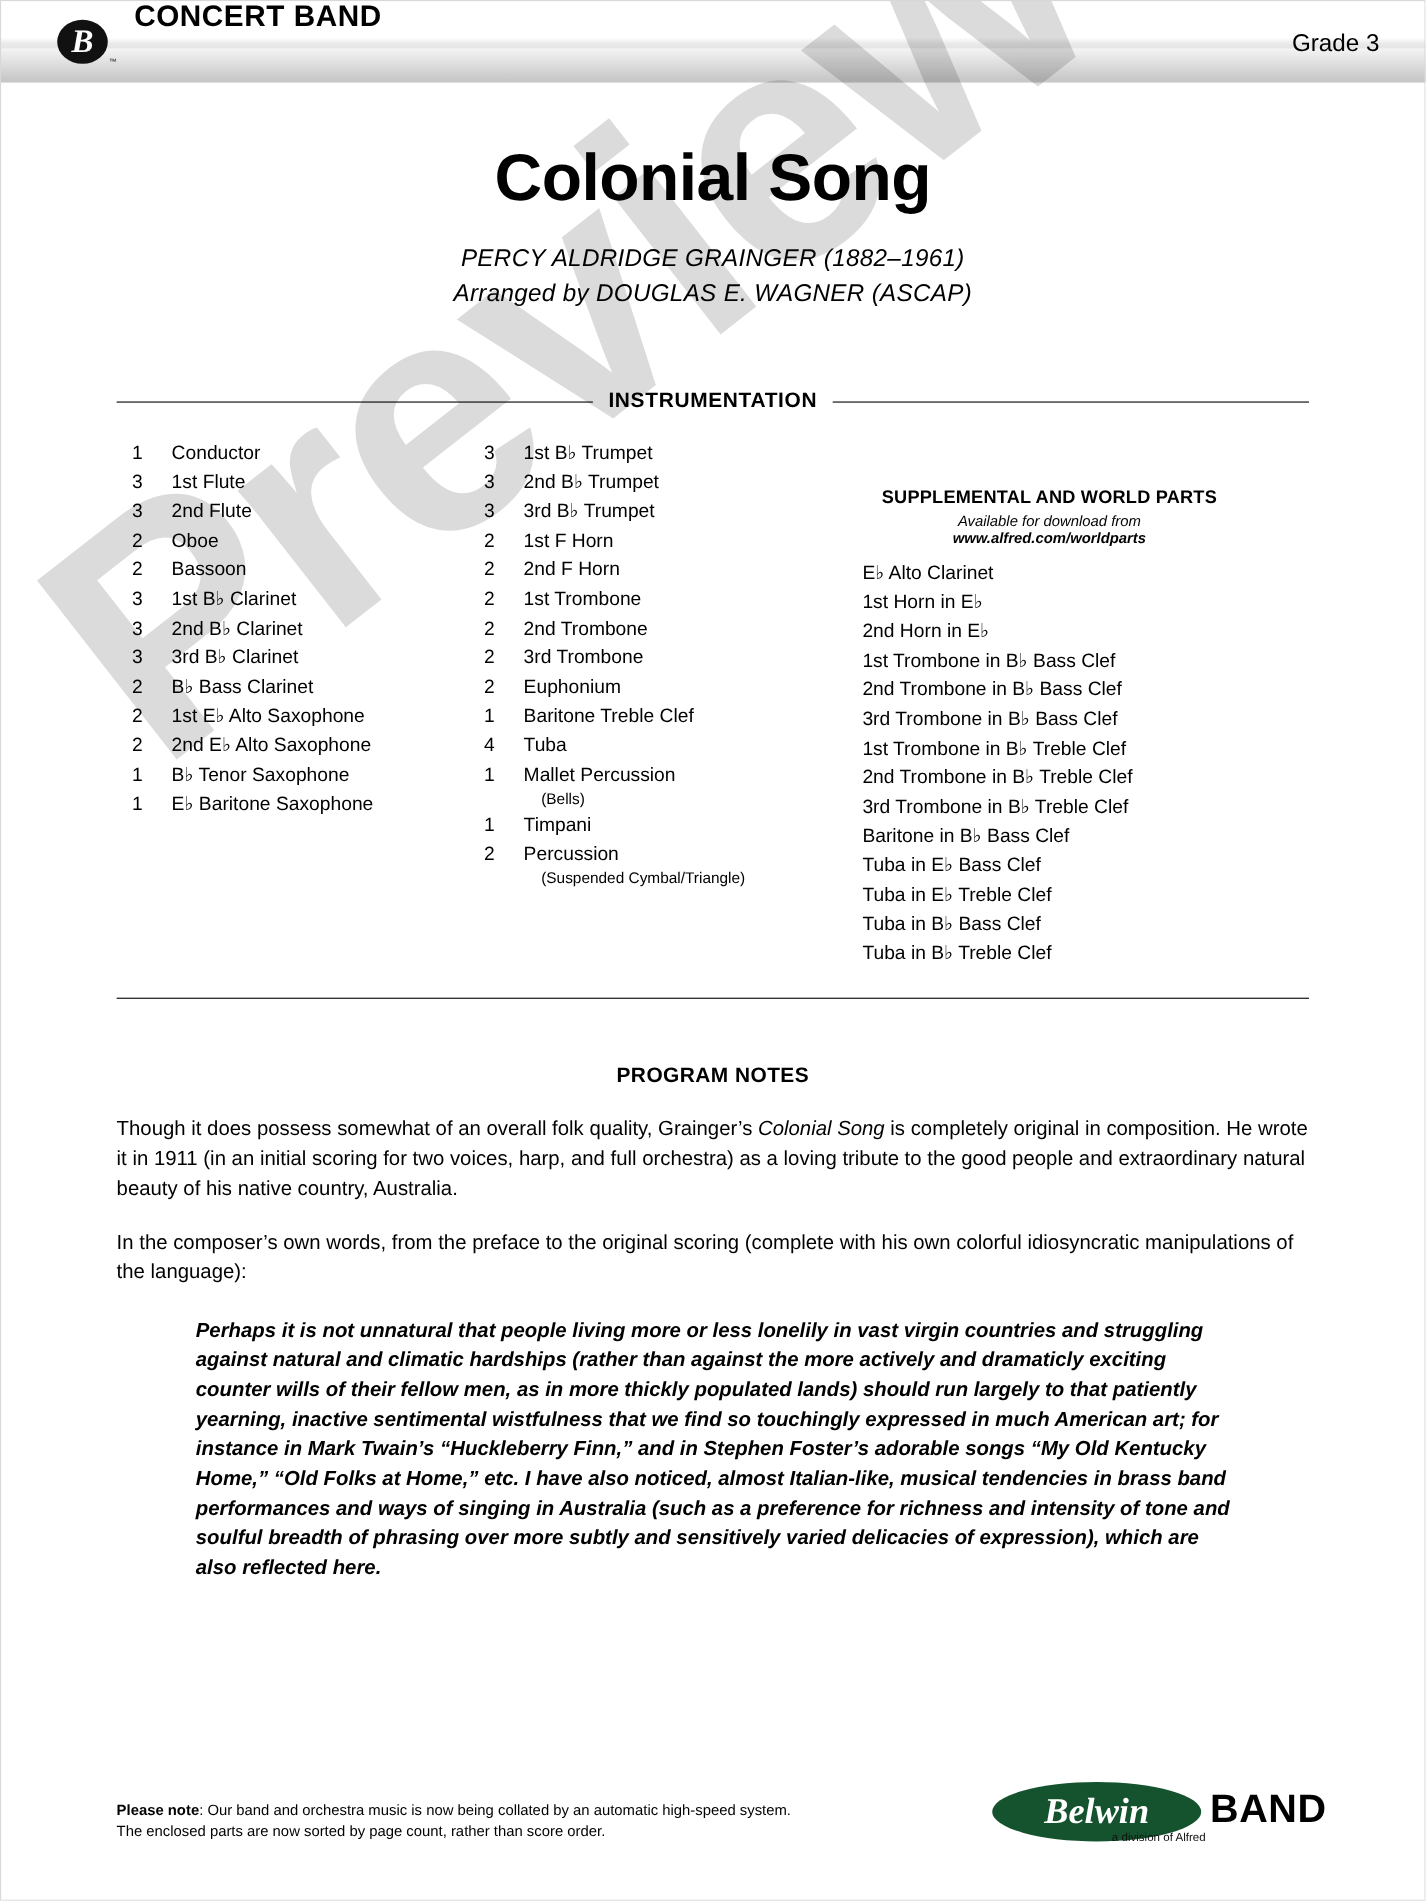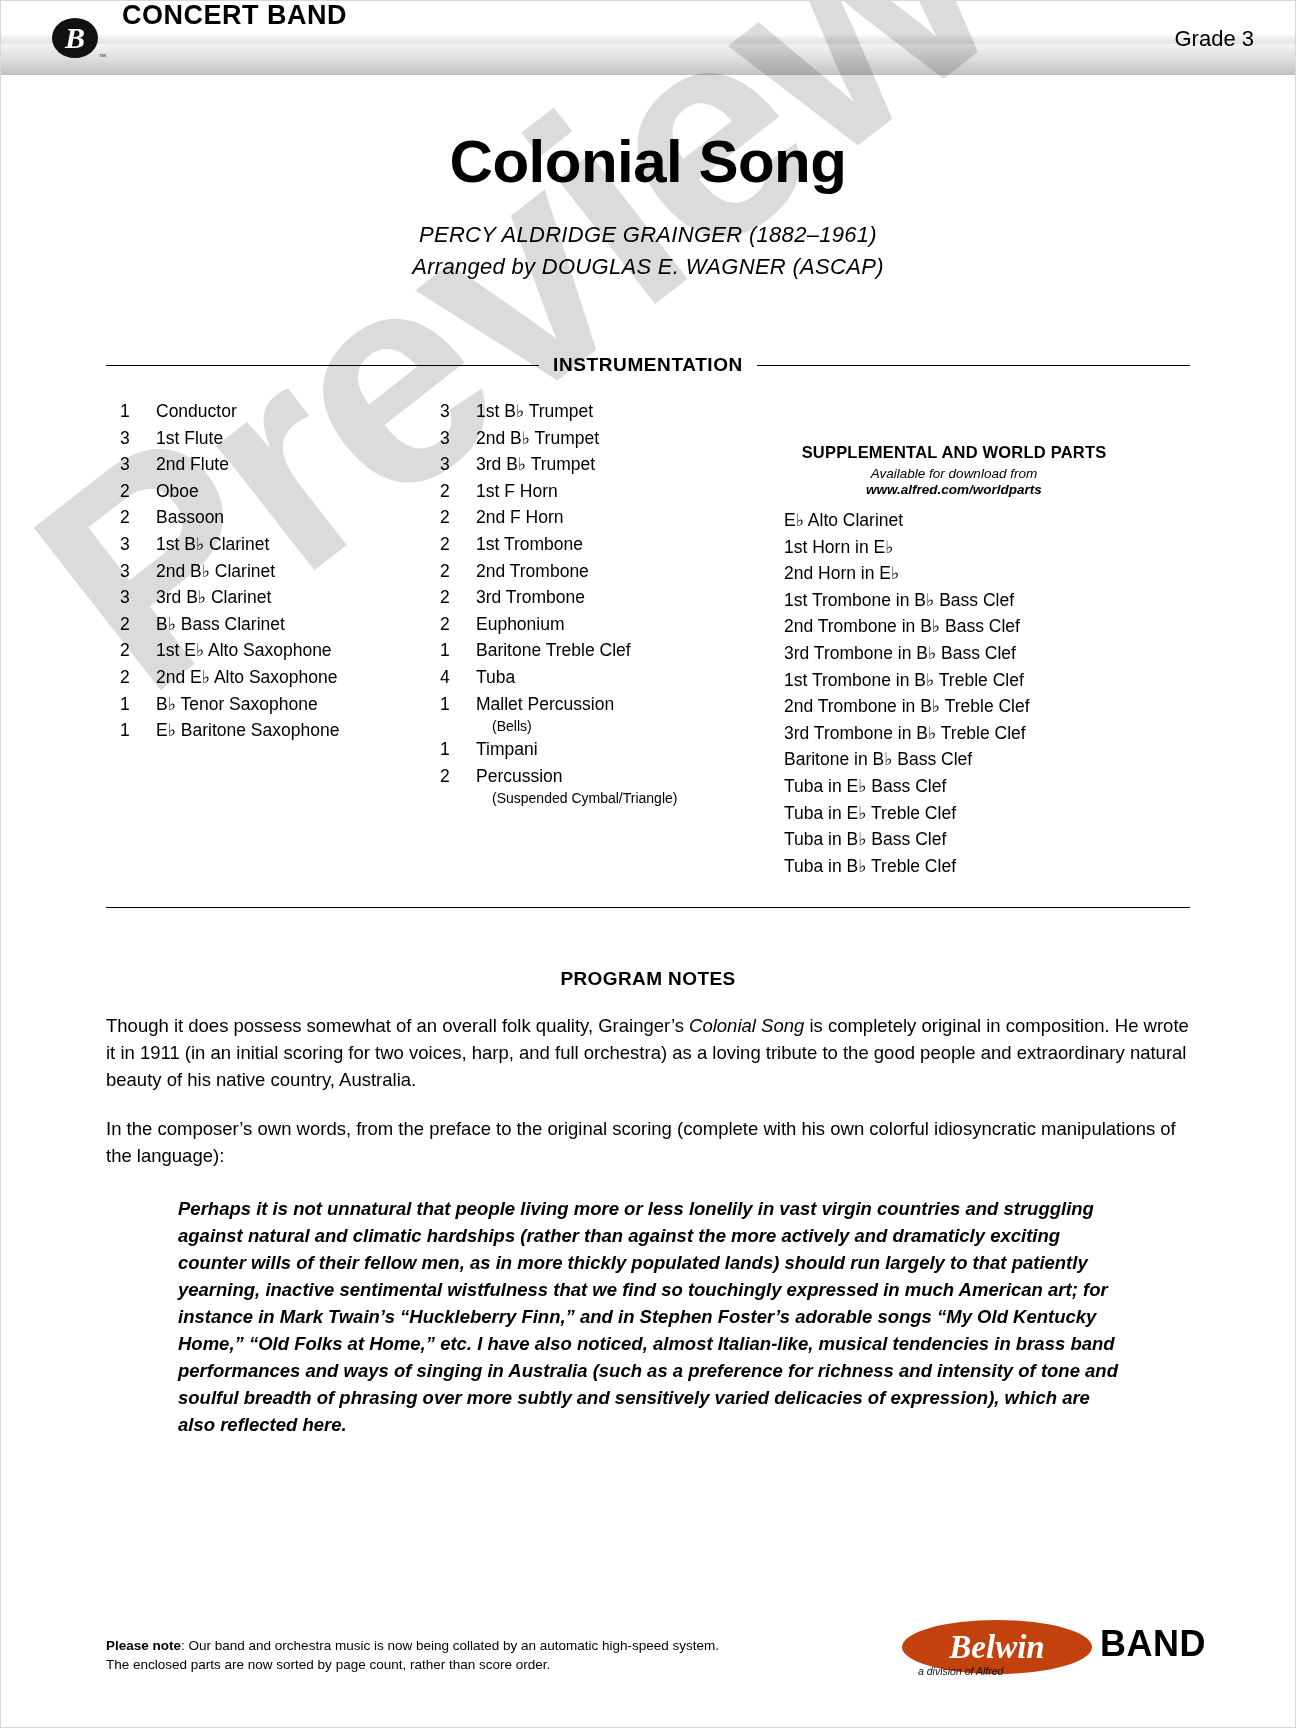--- a/index.html
+++ b/index.html
@@ -261,44 +261,43 @@
     align-items: center;
     gap: 8px;
   }
   #belwin-script-wrap {
     position: relative;
   }
   #belwin-oval {
     width: 190px;
     height: 54px;
     border-radius: 50%;
-    background: #c2410c;
+    background: #14532d;
     position: relative;
   }
   #belwin-script {
     position: absolute;
     left: 0; top: 0;
     width: 190px;
     height: 54px;
     line-height: 54px;
     text-align: center;
     color: #fff;
     font-family: "Liberation Serif", serif;
     font-style: italic;
     font-weight: bold;
     font-size: 33px;
   }
   #belwin-division {
     position: absolute;
-    left: 16px;
+    left: 4px;
     bottom: -3px;
     width: 190px;
-    text-align: left;
+    text-align: right;
     font-size: 10.5px;
-    font-style: italic;
     color: #111;
   }
   #band-word {
     font-size: 36px;
     font-weight: bold;
     letter-spacing: 0.5px;
     padding-bottom: 6px;
   }
   
   #page-border {

